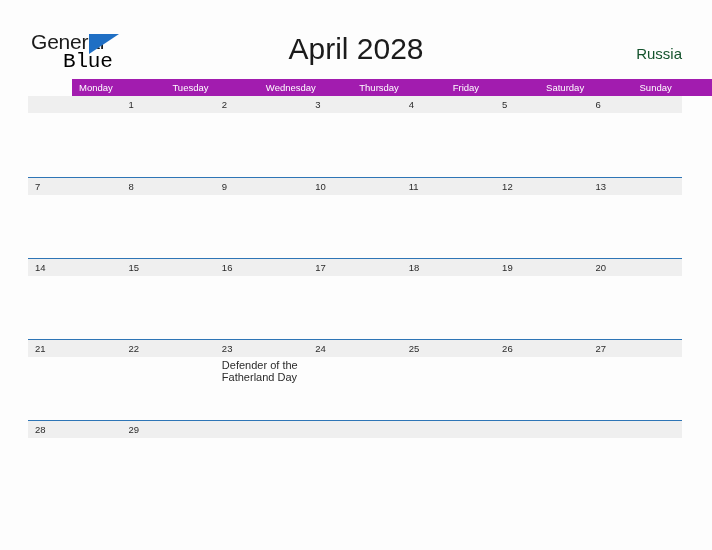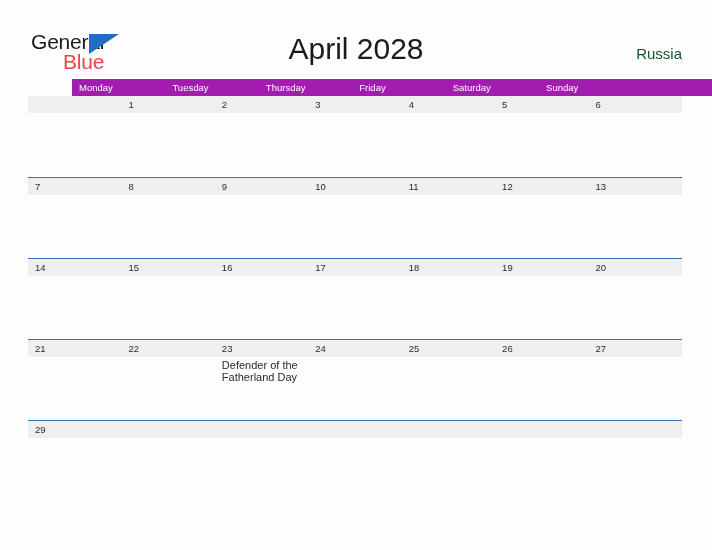--- a/index.html
+++ b/index.html
@@ -43,24 +43,24 @@
     color: #1b1b1b;
     letter-spacing: -0.2px;
     line-height: 21px;
     font-family: "Liberation Sans", sans-serif;
   }
   .logo-blue {
     position: absolute;
     left: 32px;
     top: 20px;
     font-size: 21px;
-    color: #ef4444;
+    color: #000000;
     letter-spacing: -0.2px;
     line-height: 21px;
-    font-family: Liberation Sans, sans-serif;
+    font-family: Liberation Mono, monospace;
   }
   .logo-flag {
     position: absolute;
     left: 58px;
     top: 3px;
     width: 30px;
     height: 22px;
   }
 
   .cal-title {
@@ -183,20 +183,21 @@
 
     <div class="cal-title">April 2028</div>
 
     <div class="country">Russia</div>
   </div>
 
   <div class="calendar">
     <div class="dow-row" id="dow-row">
         <div class="dow-cell">Monday</div>
         <div class="dow-cell">Tuesday</div>
+        <div class="dow-cell">Wednesday</div>
         <div class="dow-cell">Thursday</div>
         <div class="dow-cell">Friday</div>
         <div class="dow-cell">Saturday</div>
         <div class="dow-cell">Sunday</div>
       </div>
     <div id="weeks-body">
         <div class="week-row">
           <div class="week-band"></div>
           <div class="week-cells">
             <div class="day-cell">
@@ -298,20 +299,23 @@
             </div>
             <div class="day-cell">
               <span class="day-num">27</span>
             </div>
           </div>
         </div>
         <div class="week-row last">
           <div class="week-band"></div>
           <div class="week-cells">
             <div class="day-cell">
+              <span class="day-num">28</span>
+            </div>
+            <div class="day-cell">
               <span class="day-num">29</span>
             </div>
             <div class="day-cell">
               <span class="day-num"></span>
             </div>
             <div class="day-cell">
               <span class="day-num"></span>
             </div>
             <div class="day-cell">
               <span class="day-num"></span>

